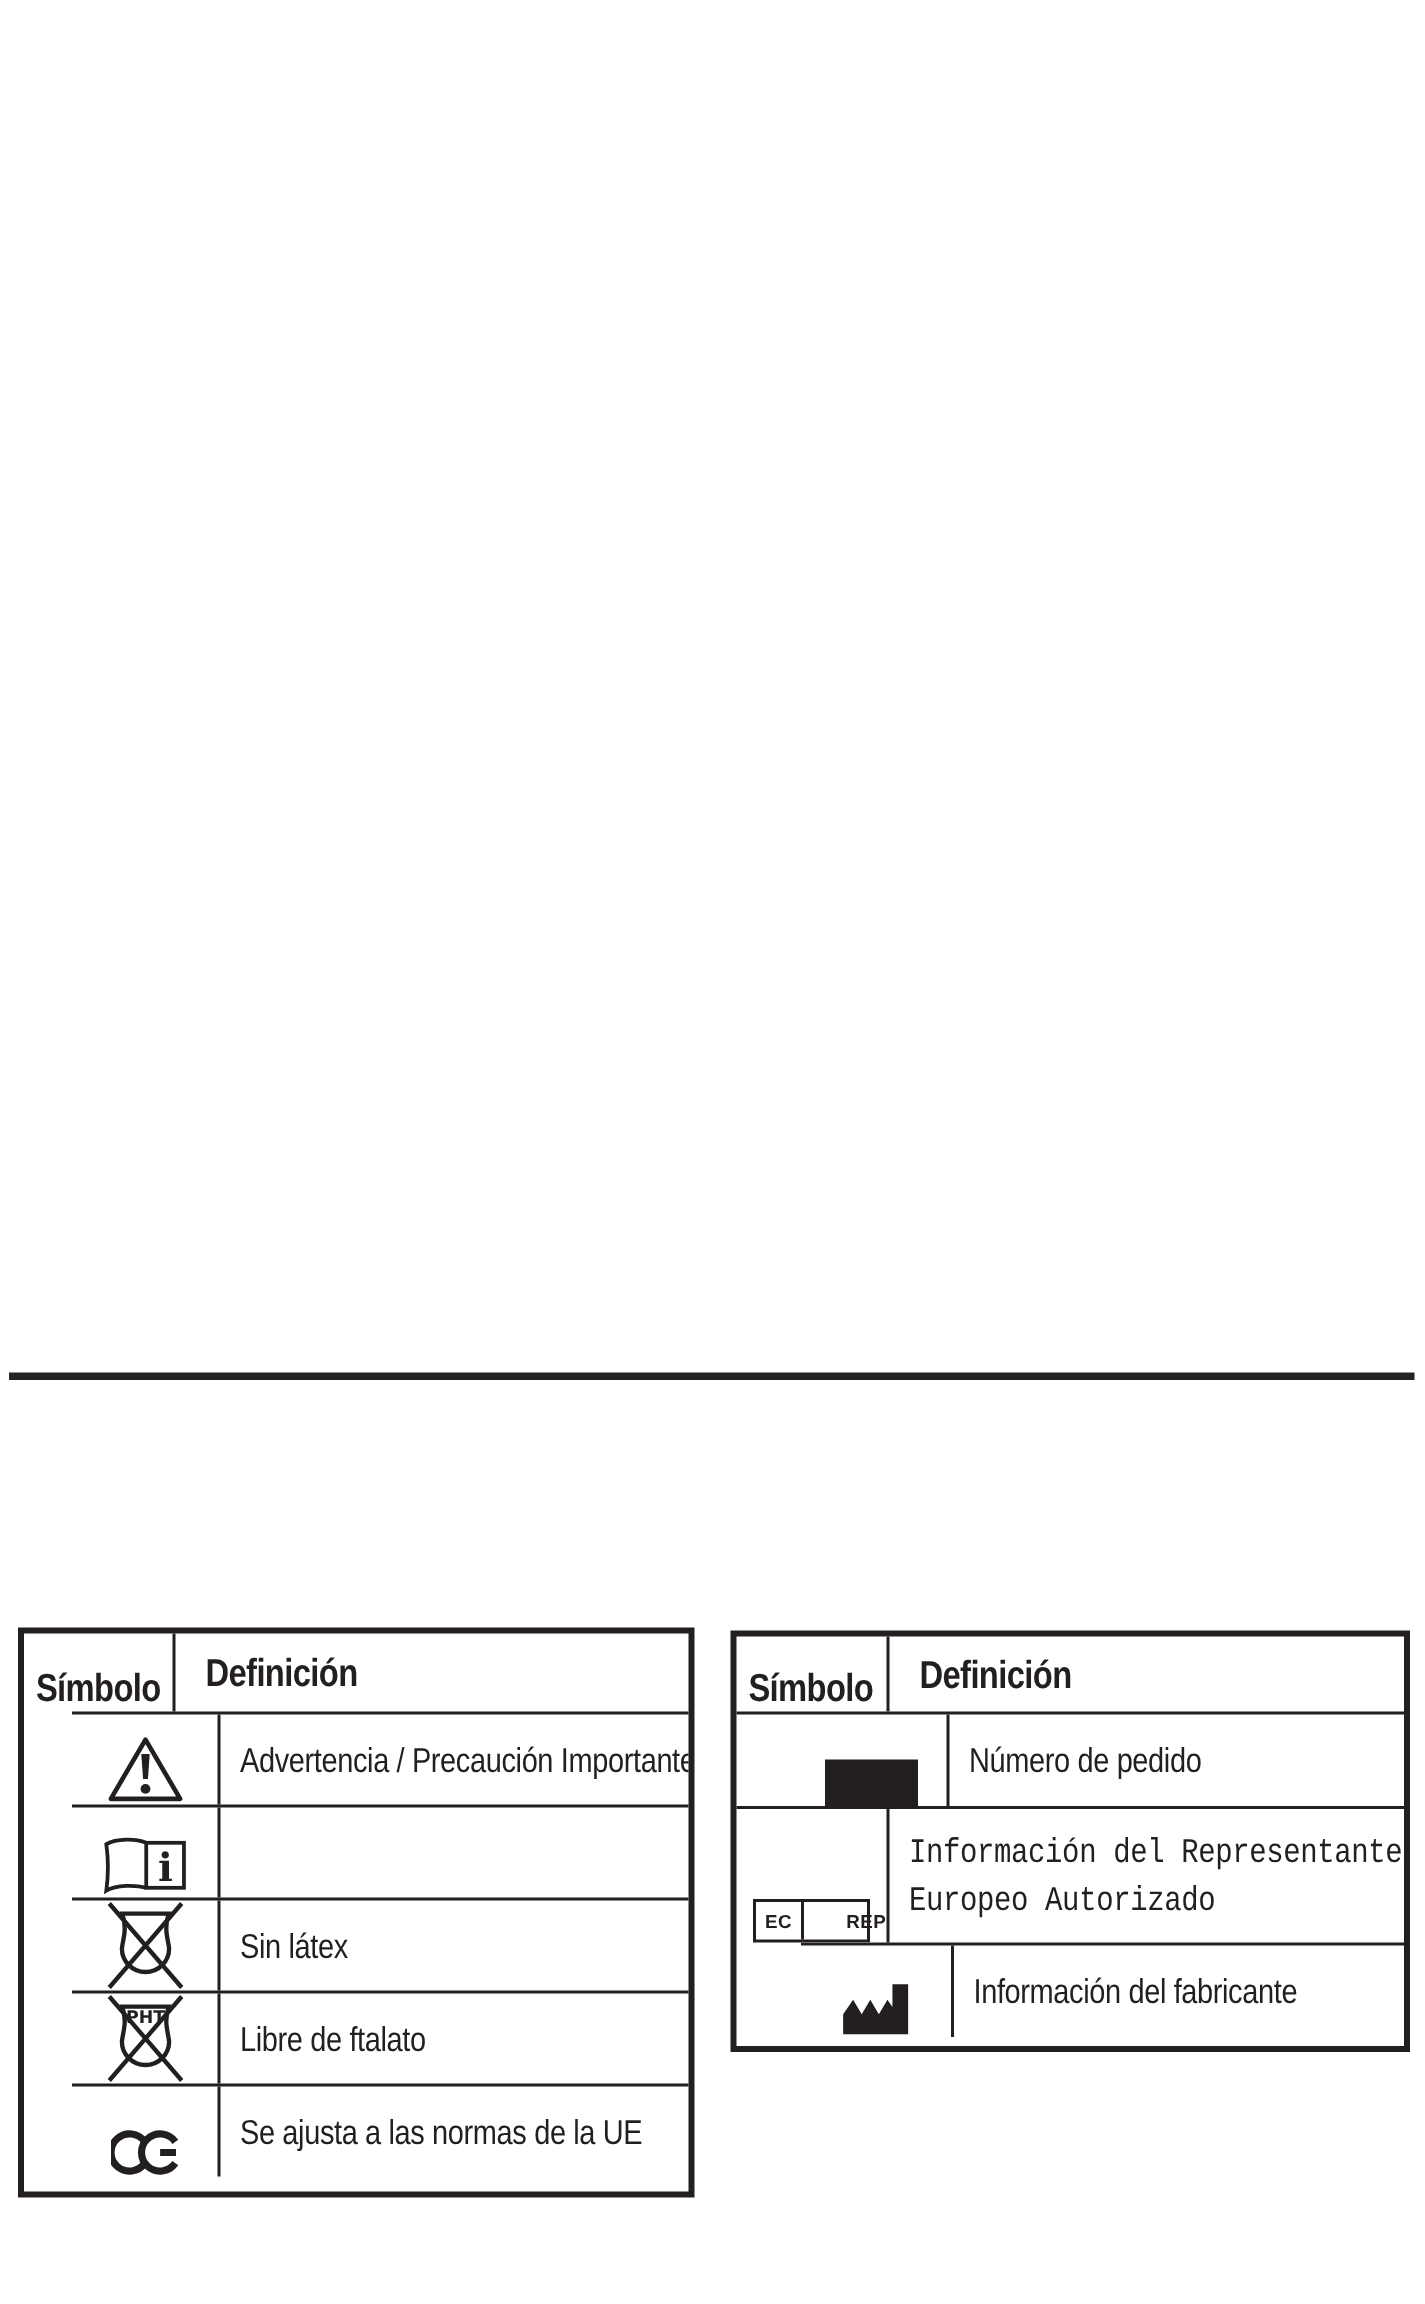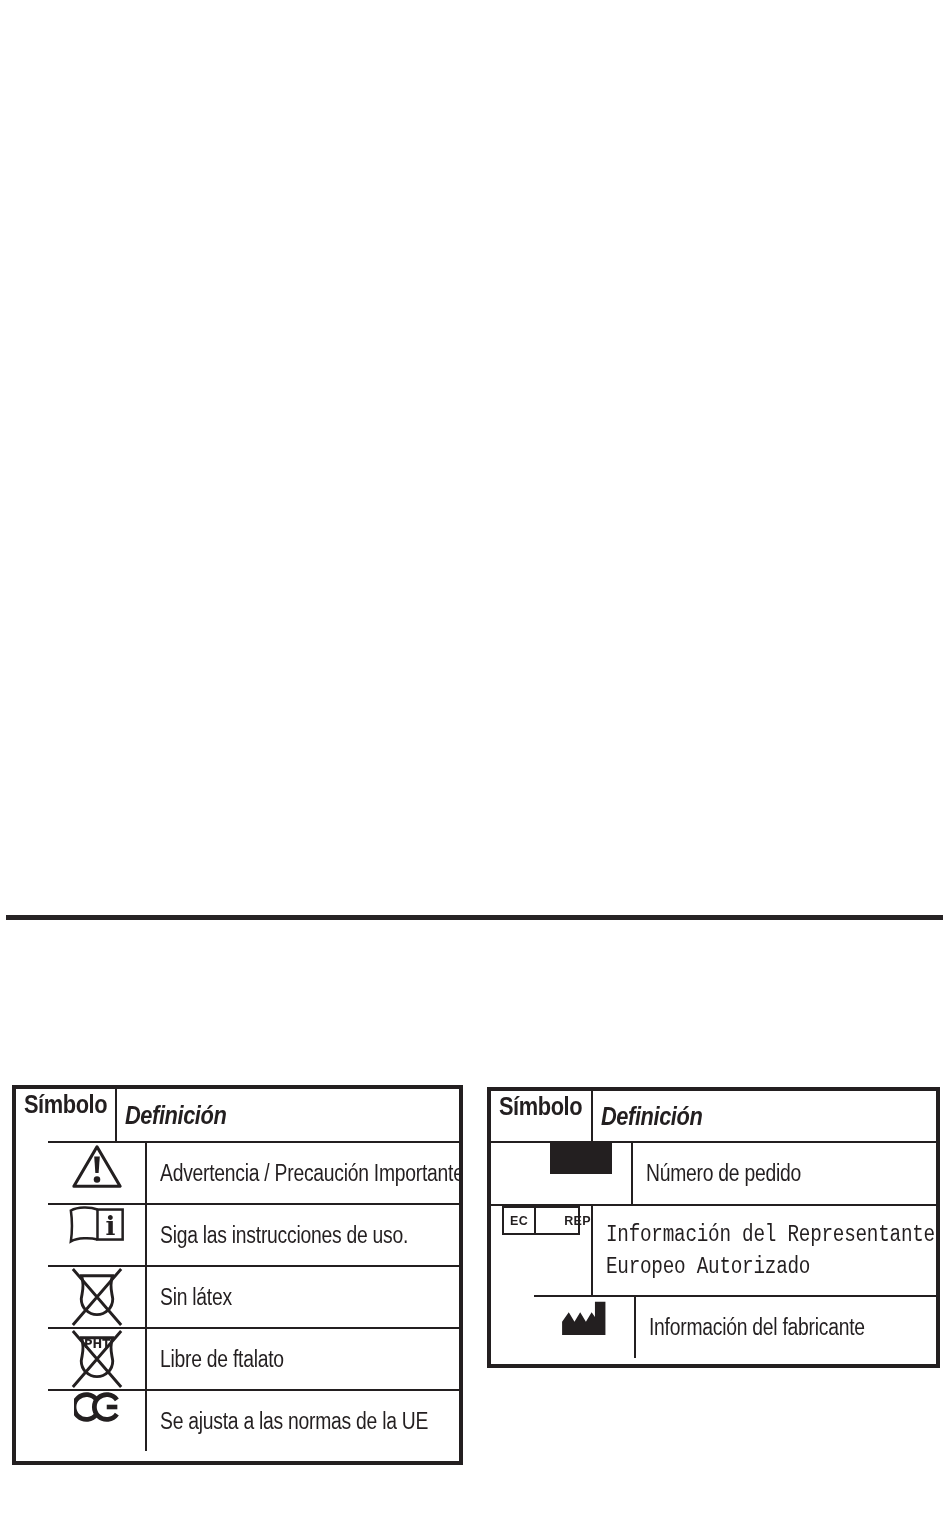--- a/index.html
+++ b/index.html
@@ -33,31 +33,31 @@
   #left-table  .hrow { height:52px; }
   #left-table  .lrow { height:62px;margin-left:32px; }
   #right-table .hrow { height:50px; }
   #right-table .rrow-1 { height:63px;padding-left:40px; }
   #right-table .rrow-2 { height:91px; }
   #right-table .rrow-3 { height:63px;margin-left:43px; }
 
   .sym-cell {
     flex:0 0 99px;
     border-right:2px solid #231f20;
-    display:flex; align-items:flex-start; justify-content:center;
+    display:flex; align-items:flex-end; justify-content:center;
   }
   #right-table .sym-cell { flex:0 0 102px; }
 
   .def-cell {
     flex:1;
     display:flex; align-items:center;
     padding-left:13px;
     overflow:hidden;
   }
-  .def-cell.hdrpad { padding-left:8px;font-style:italic; }
+  .def-cell.hdrpad { padding-left:20px; }
 
   .hdr-text { font-size:26px; font-weight:bold; letter-spacing:-0.5px; }
   .def-text { font-size:23px; letter-spacing:-0.3px; }
 
   .cond { display:inline-block; white-space:nowrap; transform:scaleX(0.84); transform-origin:0 50%; }
   .cond.center { transform-origin:50% 50%; }
 
   .def-lines { display:block;font-family:Liberation Mono, monospace; }
   .def-lines .lline { display:block; line-height:32px; }
 
@@ -106,23 +106,20 @@
   </div>
 
   <div class="trow lrow">
     <div class="sym-cell">
       <svg viewBox="0 0 62 42" width="60" height="41">
         <rect x="31.5" y="4.5" width="26" height="31" fill="none" stroke="#231f20" stroke-width="2.6"></rect>
         <path d="M31.5,4.5 C24,1.5 11,1.5 4,5.5 C5.5,16 5.5,26.5 4,37.5 C11,33.5 24,33.5 31.5,35.5" fill="none" stroke="#231f20" stroke-width="2.6"></path>
         <text x="44.8" y="30.5" font-family="DejaVu Serif, serif" font-size="27" font-weight="bold" text-anchor="middle" fill="#231f20">i</text>
       </svg>
     </div>
-    <div class="def-cell">
-      <span class="def-text cond">Siga las instrucciones de uso.</span>
-    </div>
   </div>
 
   <div class="trow lrow">
     <div class="sym-cell">
       <svg viewBox="0 0 58 62" width="56" height="60">
         <path d="M13,9 H45 C41.5,20 44.5,26 45.3,33 A16.3,16.3 0 1 1 12.7,33 C13.5,26 16.5,20 13,9 Z" fill="none" stroke="#231f20" stroke-width="3"></path>
         <path d="M4,2 L54,60 M54,2 L4,60" stroke="#231f20" stroke-width="3"></path>
       </svg>
     </div>
     <div class="def-cell">

